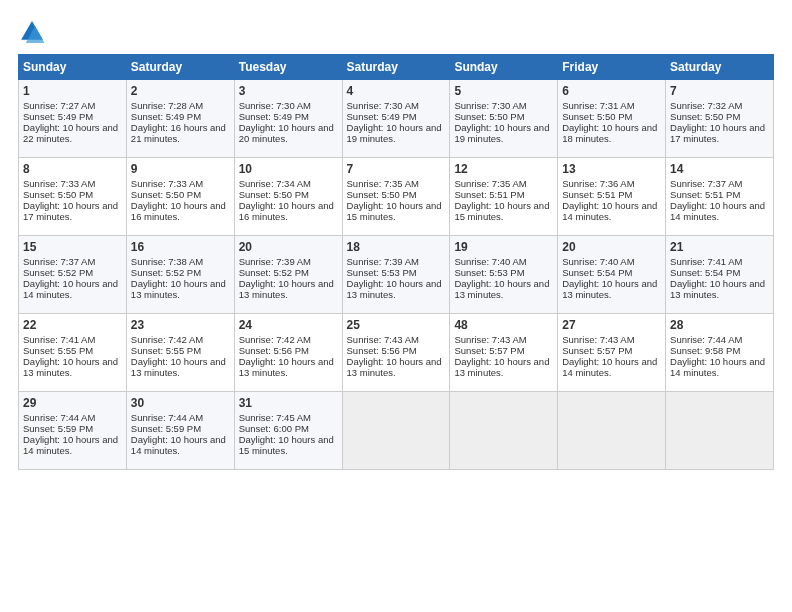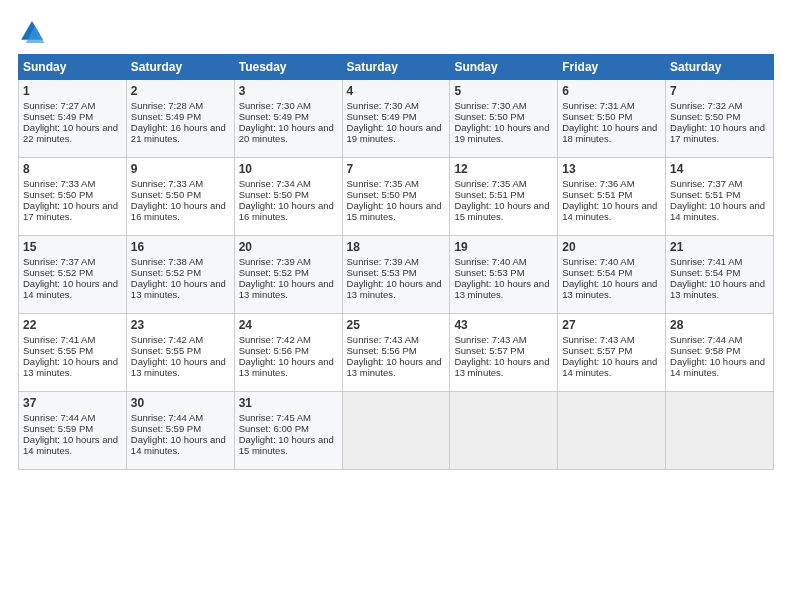--- a/index.html
+++ b/index.html
@@ -151,26 +151,26 @@
           <td><span class="day-number">18</span><span>Sunrise: 7:39 AM</span><br><span>Sunset: 5:53 PM</span><br><span>Daylight: 10 hours and 13 minutes.</span></td>
           <td><span class="day-number">19</span><span>Sunrise: 7:40 AM</span><br><span>Sunset: 5:53 PM</span><br><span>Daylight: 10 hours and 13 minutes.</span></td>
           <td><span class="day-number">20</span><span>Sunrise: 7:40 AM</span><br><span>Sunset: 5:54 PM</span><br><span>Daylight: 10 hours and 13 minutes.</span></td>
           <td><span class="day-number">21</span><span>Sunrise: 7:41 AM</span><br><span>Sunset: 5:54 PM</span><br><span>Daylight: 10 hours and 13 minutes.</span></td>
         </tr>
         <tr>
           <td><span class="day-number">22</span><span>Sunrise: 7:41 AM</span><br><span>Sunset: 5:55 PM</span><br><span>Daylight: 10 hours and 13 minutes.</span></td>
           <td><span class="day-number">23</span><span>Sunrise: 7:42 AM</span><br><span>Sunset: 5:55 PM</span><br><span>Daylight: 10 hours and 13 minutes.</span></td>
           <td><span class="day-number">24</span><span>Sunrise: 7:42 AM</span><br><span>Sunset: 5:56 PM</span><br><span>Daylight: 10 hours and 13 minutes.</span></td>
           <td><span class="day-number">25</span><span>Sunrise: 7:43 AM</span><br><span>Sunset: 5:56 PM</span><br><span>Daylight: 10 hours and 13 minutes.</span></td>
-          <td><span class="day-number">43</span><span>Sunrise: 7:43 AM</span><br><span>Sunset: 5:57 PM</span><br><span>Daylight: 10 hours and 13 minutes.</span></td>
+          <td><span class="day-number">48</span><span>Sunrise: 7:43 AM</span><br><span>Sunset: 5:57 PM</span><br><span>Daylight: 10 hours and 13 minutes.</span></td>
           <td><span class="day-number">27</span><span>Sunrise: 7:43 AM</span><br><span>Sunset: 5:57 PM</span><br><span>Daylight: 10 hours and 14 minutes.</span></td>
           <td><span class="day-number">28</span><span>Sunrise: 7:44 AM</span><br><span>Sunset: 9:58 PM</span><br><span>Daylight: 10 hours and 14 minutes.</span></td>
         </tr>
         <tr>
-          <td><span class="day-number">37</span><span>Sunrise: 7:44 AM</span><br><span>Sunset: 5:59 PM</span><br><span>Daylight: 10 hours and 14 minutes.</span></td>
+          <td><span class="day-number">29</span><span>Sunrise: 7:44 AM</span><br><span>Sunset: 5:59 PM</span><br><span>Daylight: 10 hours and 14 minutes.</span></td>
           <td><span class="day-number">30</span><span>Sunrise: 7:44 AM</span><br><span>Sunset: 5:59 PM</span><br><span>Daylight: 10 hours and 14 minutes.</span></td>
           <td><span class="day-number">31</span><span>Sunrise: 7:45 AM</span><br><span>Sunset: 6:00 PM</span><br><span>Daylight: 10 hours and 15 minutes.</span></td>
           <td class="empty-cell"></td>
           <td class="empty-cell"></td>
           <td class="empty-cell"></td>
           <td class="empty-cell"></td>
         </tr>
       </tbody>
   </table>
 </div>

